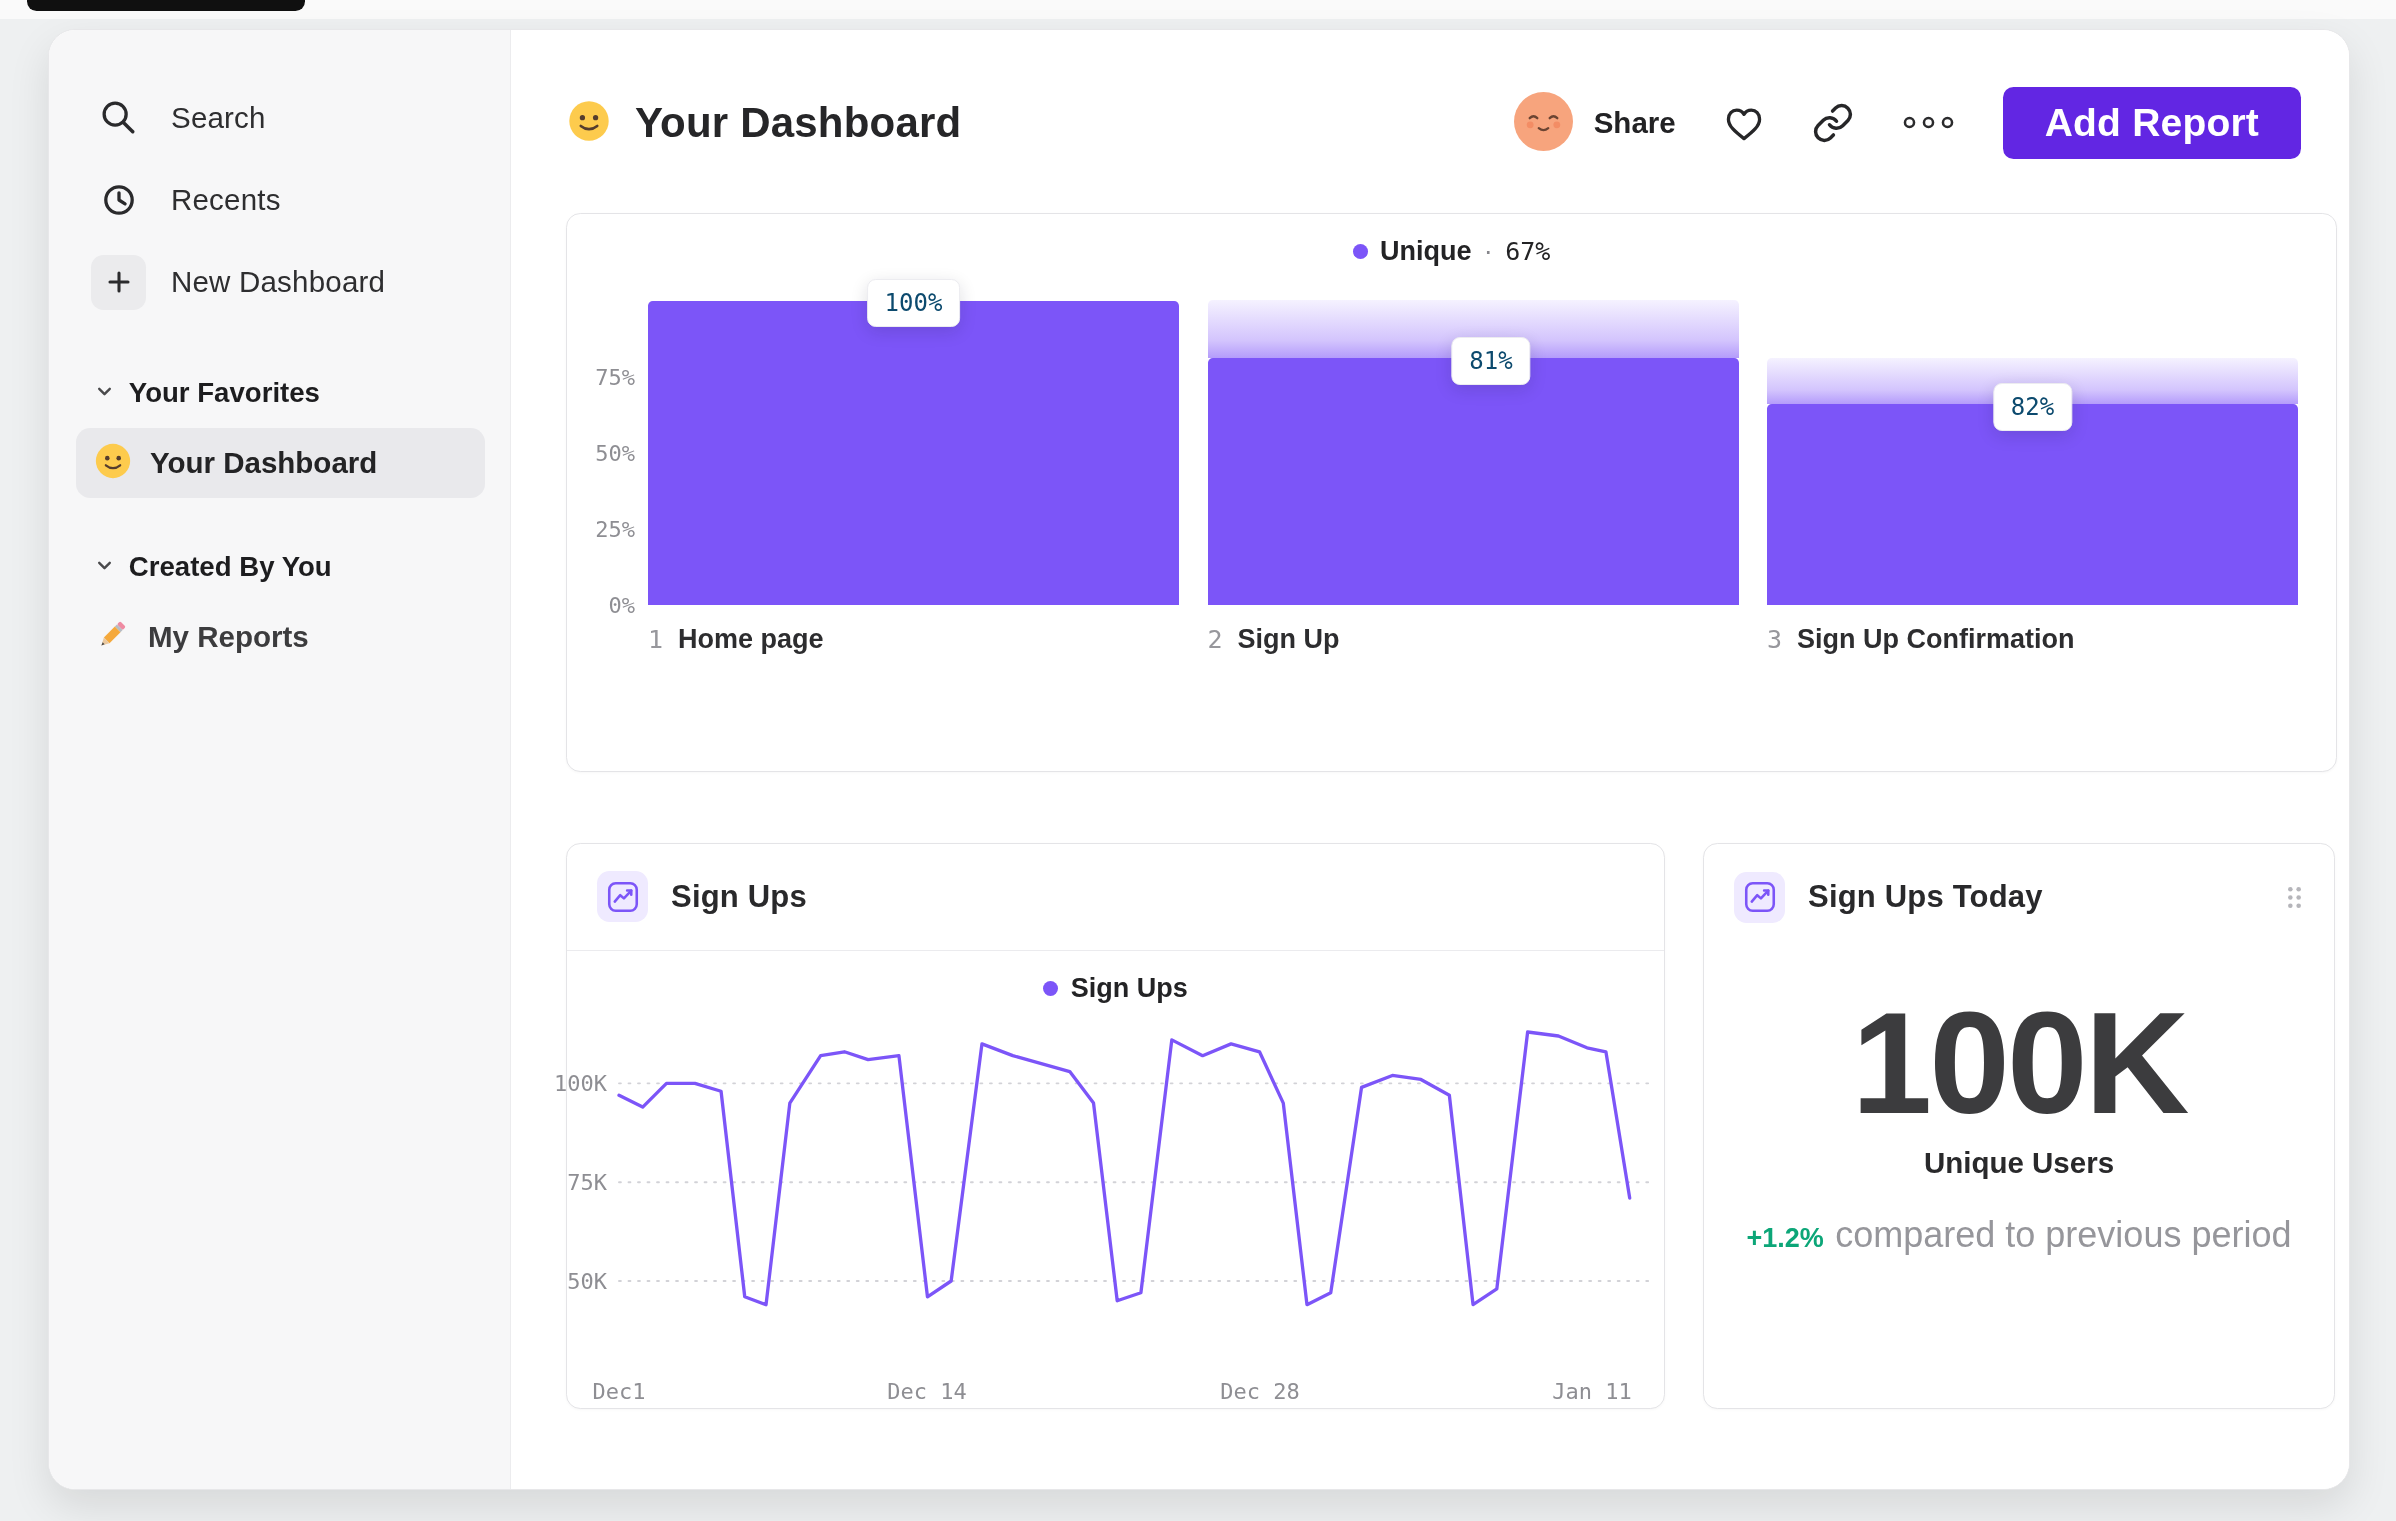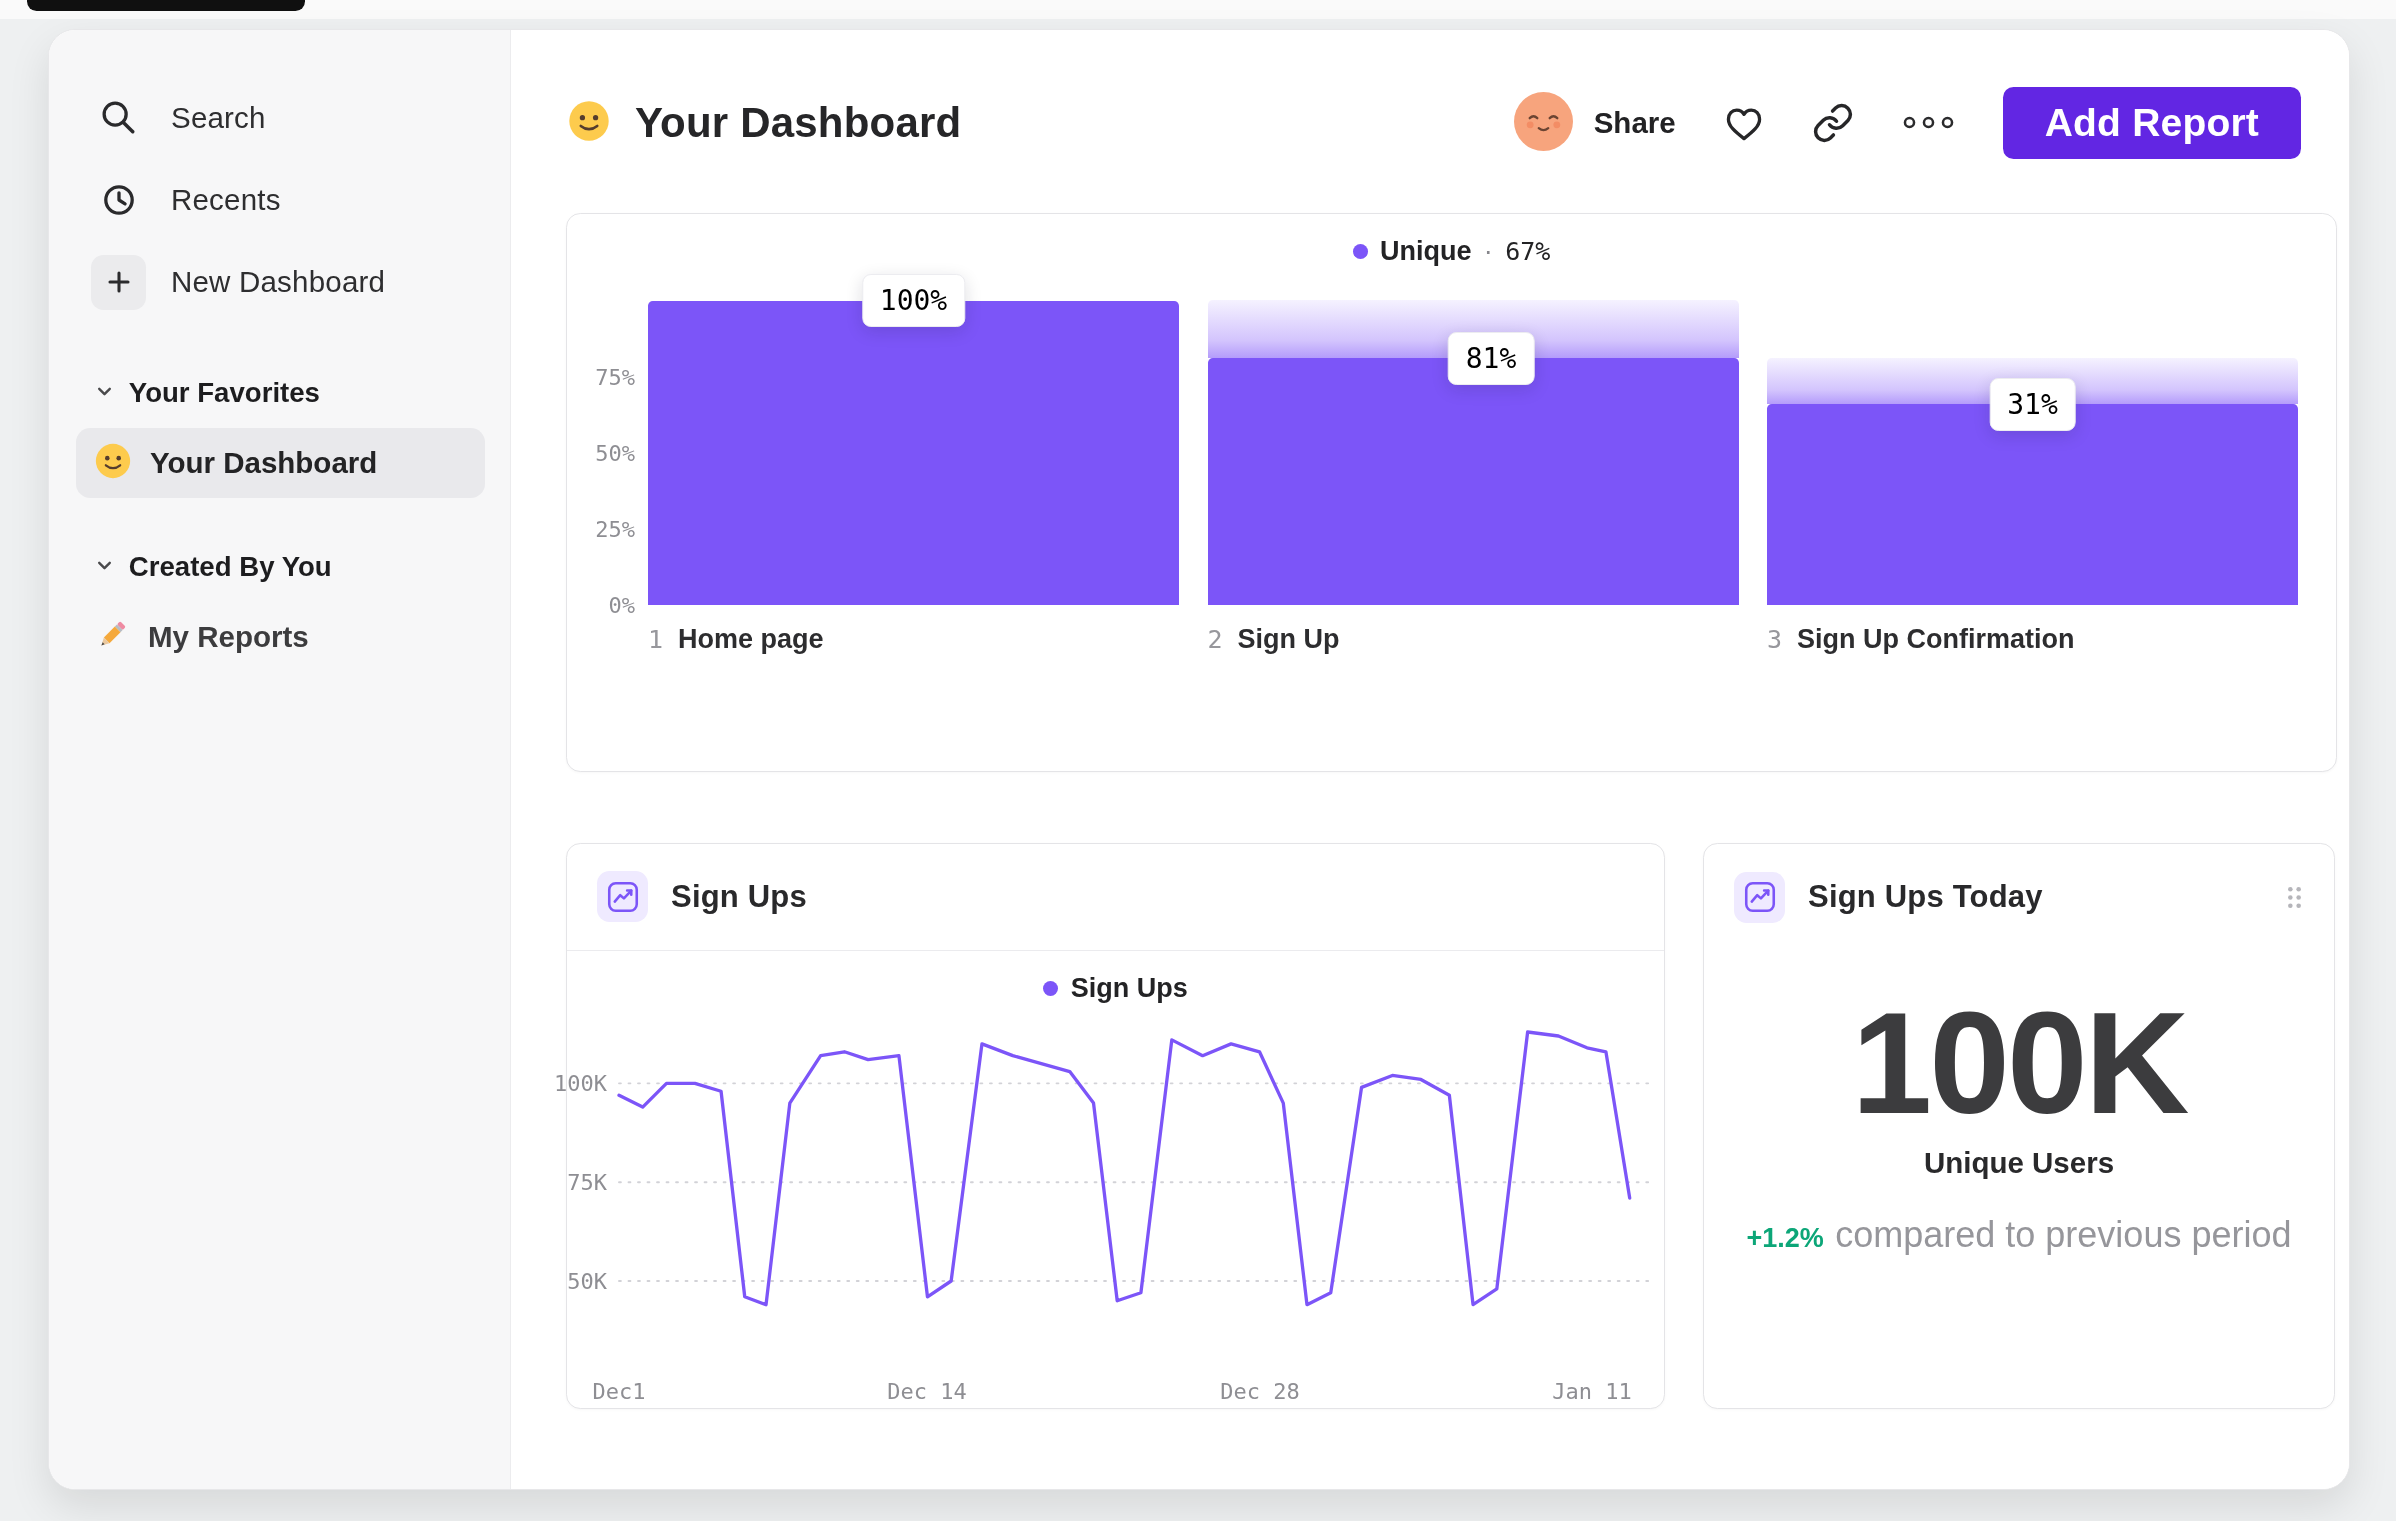--- a/index.html
+++ b/index.html
@@ -99,21 +99,21 @@
   .funnel-col{flex:1;position:relative;}
   .funnel-bar{position:absolute;left:0;right:0;bottom:0;background:var(--purple);border-radius:4.8px 4.8px 0 0;}
   .funnel-grad{
     position:absolute;left:0;right:0;border-radius:4.8px 4.8px 0 0;
     background:linear-gradient(180deg,#f5f2ff 0%,#d3c4fd 70%,#b49cfb 100%);
   }
   .funnel-tip{
     position:absolute;left:50%;transform:translateX(-50%);
     background:#fff;border:1px solid #ececf0;border-radius:8.6px;
     box-shadow:0 4.8px 17px rgba(20,20,43,.14);
-    padding:8.6px 17px;font-family:"DejaVu Sans Mono",monospace;font-size:28px;color:#000000;
+    padding:8.6px 17px;font-family:"DejaVu Sans Mono",monospace;font-size:24px;color:#0c4a6e;
     white-space:nowrap;z-index:3;
   }
   .funnel-y-axis{position:absolute;left:-70px;top:0;width:57px;height:304px;}
   .axis-label{
     position:absolute;right:0;font-family:"DejaVu Sans Mono",monospace;
     font-size:22px;color:#8e8e93;white-space:nowrap;
   }
   .funnel-labels{display:flex;gap:28.5px;margin:19px 38px 0 81px;}
   .funnel-label-col{flex:1;display:flex;align-items:baseline;gap:15px;}
   .step-num{font-family:"DejaVu Sans Mono",monospace;font-size:25px;color:#97979c;}
@@ -296,21 +296,21 @@
               <div class="funnel-tip" style="bottom: 278px;">100%</div>
             </div>
             <div class="funnel-col">
               <div class="funnel-grad" style="bottom: 247px; height: 58px;"></div>
               <div class="funnel-bar" style="height: 247px;"></div>
               <div class="funnel-tip" style="bottom: 220px; margin-left: 18px;">81%</div>
             </div>
             <div class="funnel-col">
               <div class="funnel-grad" style="bottom: 201px; height: 46px;"></div>
               <div class="funnel-bar" style="height: 201px;"></div>
-              <div class="funnel-tip" style="bottom: 174px;">31%</div>
+              <div class="funnel-tip" style="bottom: 174px;">82%</div>
             </div>
           </div>
       </div>
       <div class="funnel-labels">
           <div class="funnel-label-col">
             <span class="step-num">1</span>
             <span class="step-name">Home page</span>
           </div>
           <div class="funnel-label-col">
             <span class="step-num">2</span>

